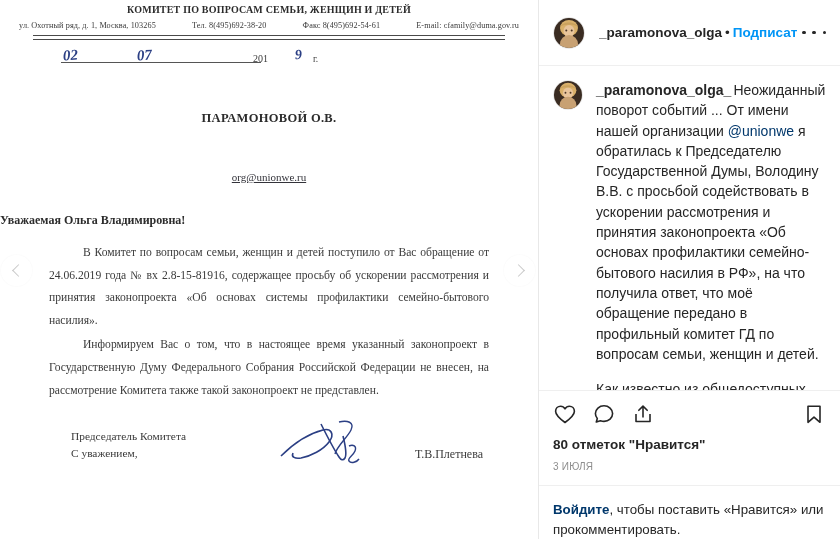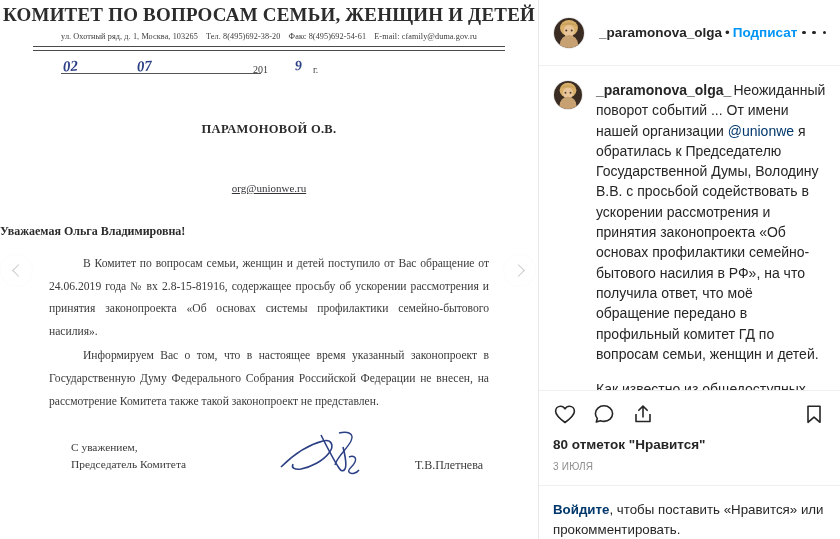--- a/index.html
+++ b/index.html
@@ -34,35 +34,35 @@
   .doc {
     position: absolute;
     inset: 0;
     padding: 0;
     color: #3a3a3a;
     font-family: "Liberation Serif", serif;
   }
   .doc-title {
     text-align: center;
     font-weight: bold;
-    font-size: 19px;
+    font-size: 10px;
     letter-spacing: 0.2px;
     color: #2c2c2c;
     margin: 4px 0 0 0;
     font-family: "Liberation Serif", serif;
   }
   .doc-subline {
     text-align: center;
     font-size: 8.2px;
     color: #3a3a3a;
     margin-top: 6px;
     letter-spacing: 0.1px;
     white-space: nowrap;
   }
-  .doc-subline span { margin: 0 3px; }
+  .doc-subline span { margin: 0 17px; }
   .rule-double {
     width: 472px;
     margin: 5px auto 0 auto;
     border-top: 1.6px solid #4a4a4a;
     height: 3px;
     border-bottom: 1px solid #4a4a4a;
   }
   .date-row {
     position: relative;
     width: 472px;
@@ -367,22 +367,22 @@
 
       <div class="salutation">Уважаемая Ольга Владимировна!</div>
 
       <div class="body-block">
         <p>В Комитет по вопросам семьи, женщин и детей поступило от Вас обращение от 24.06.2019 года № вх 2.8-15-81916, содержащее просьбу об ускорении рассмотрения и принятия законопроекта «Об основах системы профилактики семейно-бытового насилия».</p>
         <p>Информируем Вас о том, что в настоящее время указанный законопроект в Государственную Думу Федерального Собрания Российской Федерации не внесен, на рассмотрение Комитета также такой законопроект не представлен.</p>
       </div>
 
       <div class="sign-block">
         <div class="sign-left">
+          <div>Председатель Комитета</div>
           <div>С уважением,</div>
-          <div>Председатель Комитета</div>
         </div>
         <svg class="signature" viewBox="0 0 110 52">
           <path d="M4 40 C14 30, 30 18, 46 14 C54 12, 58 18, 52 26 C46 34, 34 40, 24 42 C18 43, 14 41, 16 37" fill="none" stroke="#2b3f84" stroke-width="1.6"></path>
           <path d="M44 8 C50 20, 56 32, 62 41 C64 44, 66 45, 68 42 C70 38, 68 28, 66 20" fill="none" stroke="#2b3f84" stroke-width="1.6"></path>
           <path d="M62 6 C70 4, 78 6, 74 14 C70 22, 60 30, 58 38" fill="none" stroke="#2b3f84" stroke-width="1.4"></path>
           <path d="M72 30 C76 28, 80 30, 78 35 C76 40, 70 42, 72 45 C74 48, 80 46, 82 43" fill="none" stroke="#2b3f84" stroke-width="1.4"></path>
         </svg>
         <div class="sign-name">Т.В.Плетнева</div>
       </div>
     </div>

